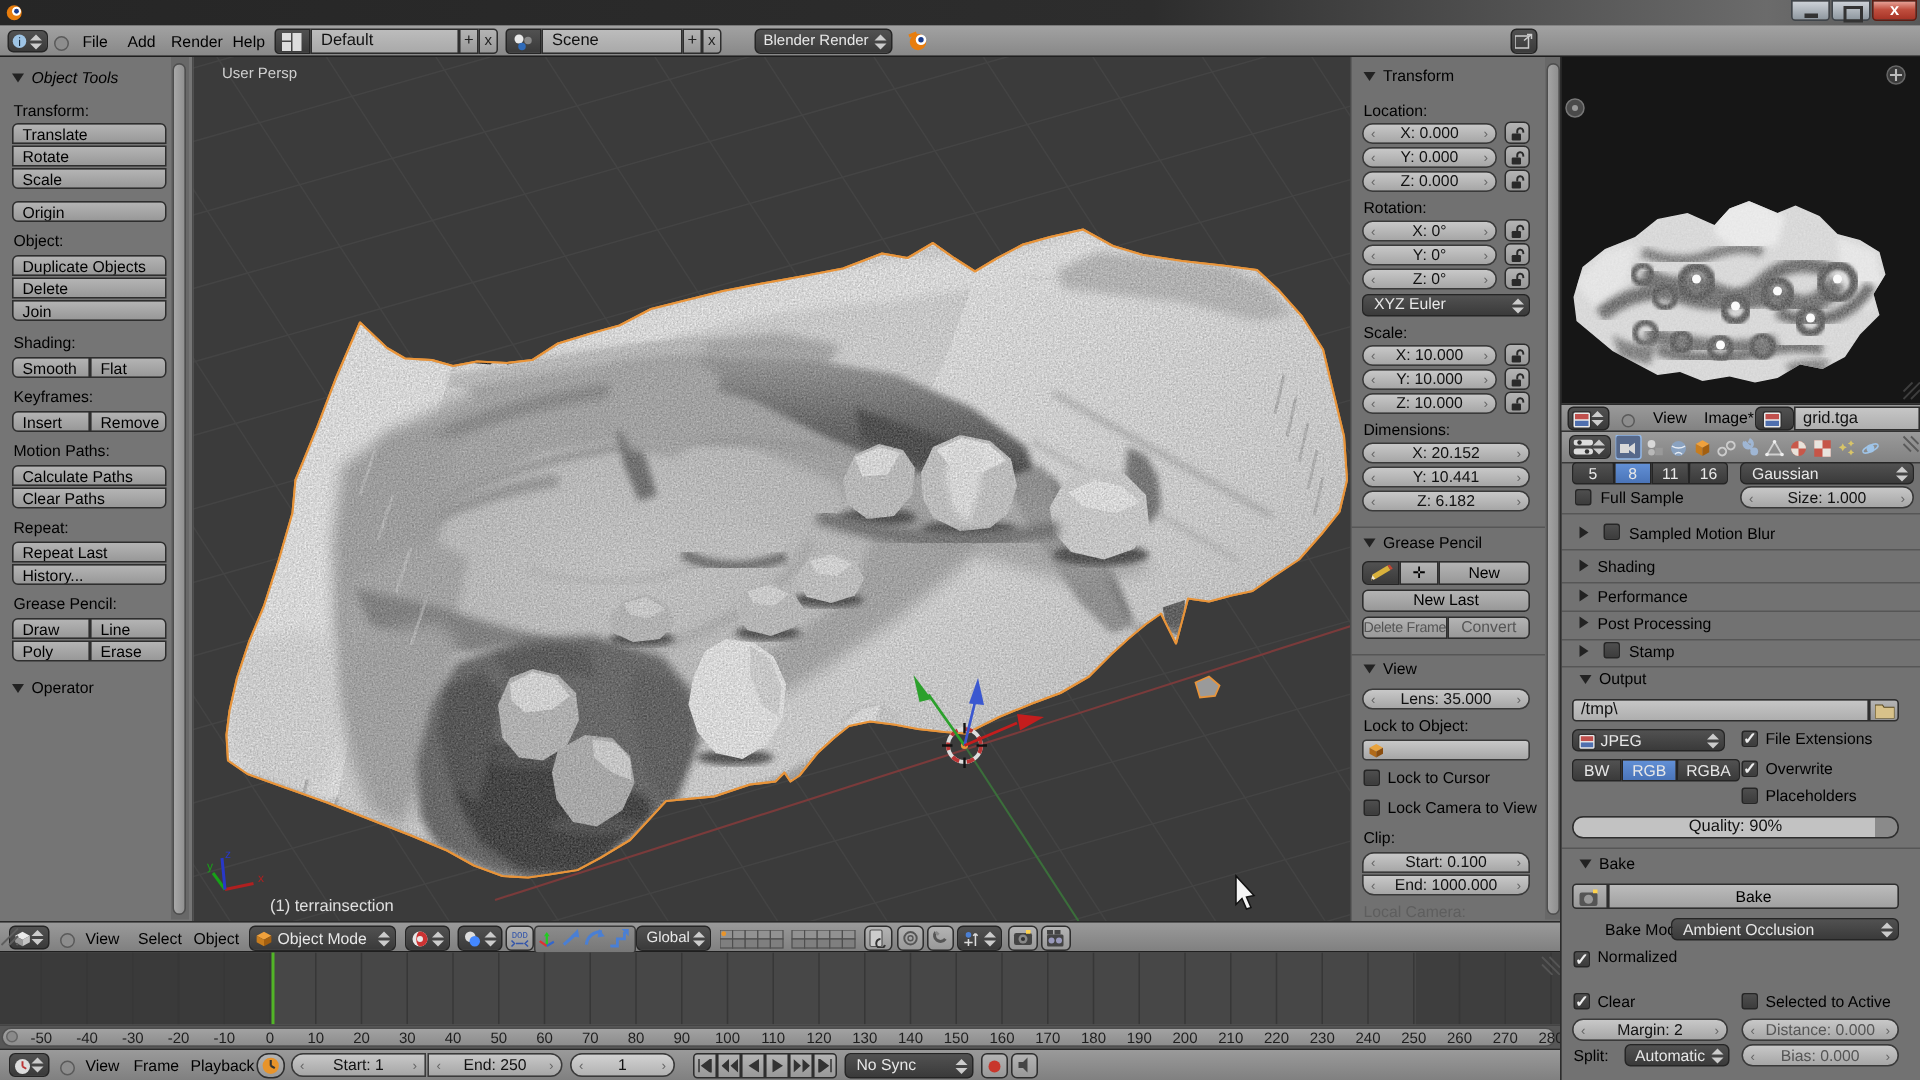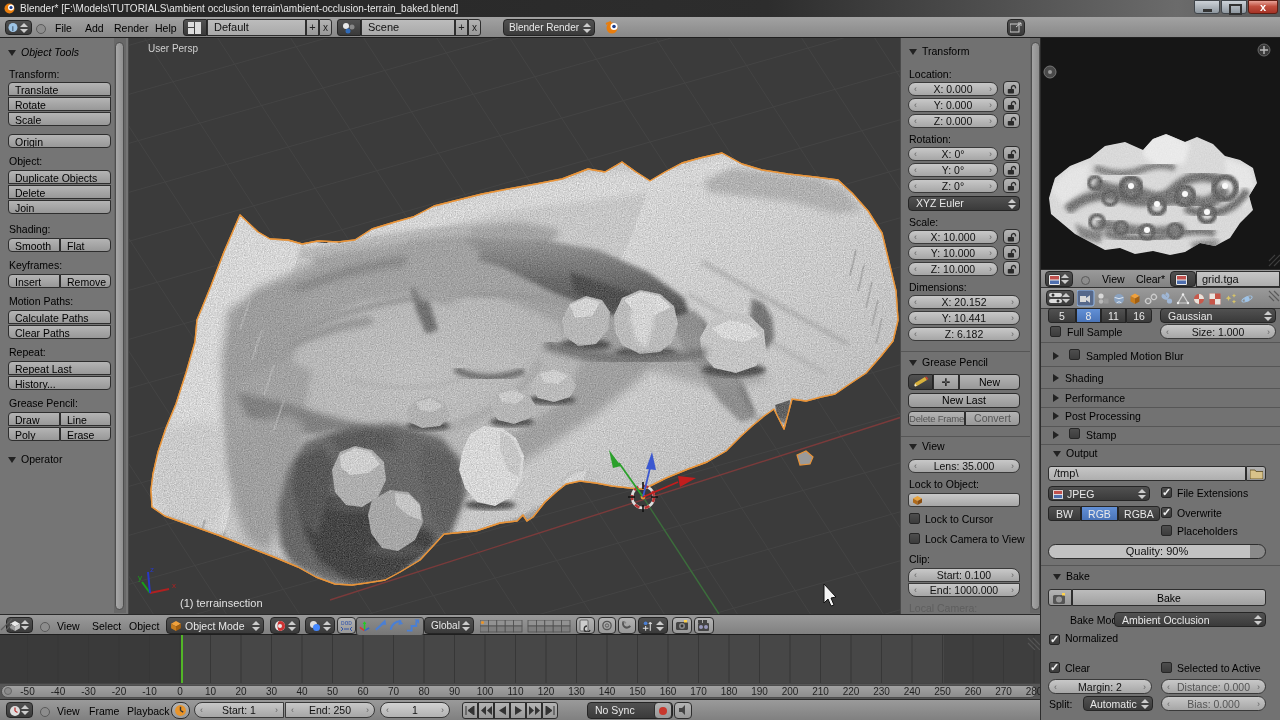--- a/index.html
+++ b/index.html
@@ -24,21 +24,20 @@
 .hline{position:absolute;height:1px;background:#565656;}
 </style></head><body>
 <div id="app">
 
 <div class="abs" style="left:0;top:0;width:1280px;height:17px;background:linear-gradient(90deg,#262626 0%,#2d2d2d 60%,#6b6b6b 92%,#585858 100%);"></div>
 <svg class="abs" style="left:3px;top:2px" width="13" height="13" viewBox="0 0 13 13">
       <circle cx="6.5" cy="6.5" r="5" fill="#e87d0d"></circle>
       <circle cx="8" cy="5.5" r="3" fill="#fff"></circle>
       <circle cx="8" cy="5.5" r="1.6" fill="#1b3c8c"></circle>
     </svg>
-<div class="t" style="left:20px;top:3px;color:#e6e6e6;font-size:10px;">Blender* [F:\Models\TUTORIALS\ambient occlusion terrain\ambient-occlusion-terrain_baked.blend]</div>
 <div class="abs" style="left:1194px;top:0;width:26px;height:14px;background:linear-gradient(180deg,#cdd2d8,#8e979f);border:1px solid #40454a;border-radius:0 0 3px 3px;box-sizing:border-box;">
       <div class="abs" style="left:8px;top:8px;width:9px;height:3px;background:#333;"></div>
     </div>
 <div class="abs" style="left:1221px;top:0;width:26px;height:14px;background:linear-gradient(180deg,#cdd2d8,#8e979f);border:1px solid #40454a;border-radius:0 0 3px 3px;box-sizing:border-box;">
       <div class="abs" style="left:7px;top:3px;width:9px;height:7px;border:2px solid #333;"></div>
     </div>
 <div class="abs" style="left:1248px;top:0;width:30px;height:14px;background:linear-gradient(180deg,#e8a398,#c04f3f 45%,#a63326);border:1px solid #5e1e14;border-radius:0 0 3px 3px;box-sizing:border-box;color:#fff;font-size:11px;font-weight:bold;text-align:center;line-height:12px;">x</div>
 
 <div class="abs" id="infohdr" style="left:0;top:17px;width:1280px;height:21px;background:linear-gradient(180deg,#a2a2a2,#888888);border-bottom:1px solid #1f1f1f;box-sizing:border-box;"></div>
 <div class="dd" style="left:5px;top:20px;width:27px;height:15px;">
@@ -701,21 +700,21 @@
           </svg></div>
     <div class="btn" style="left:510px;top:2px;width:16px;height:17px;border-radius:0;"><svg width="9" height="9" style="margin-top:3px">
             <path d="M1,0 L8,4.5 L1,9 Z" fill="#333"></path>
           </svg></div>
     <div class="btn" style="left:526px;top:2px;width:16px;height:17px;border-radius:0;"><svg width="11" height="9" style="margin-top:3px">
             <path d="M0,0 L5,4.5 L0,9 Z M6,0 L11,4.5 L6,9 Z" fill="#333"></path>
           </svg></div>
     <div class="btn" style="left:542px;top:2px;width:16px;height:17px;border-radius:0 3px 3px 0;"><svg width="10" height="9" style="margin-top:3px">
             <path d="M9,0 L9,9 M1,0 L7,4.5 L1,9 Z" fill="#333" stroke="#333"></path>
           </svg></div>
-    <div class="dd" style="left:563px;top:2px;width:86px;height:17px;padding-left:7px;line-height:15px;margin-left:24px;">No Sync<span class="updn"></span></div>
+    <div class="dd" style="left:563px;top:2px;width:86px;height:17px;padding-left:7px;line-height:15px;">No Sync<span class="updn"></span></div>
     <div class="btn" style="left:654px;top:2px;width:18px;height:17px;">
           <div class="abs" style="left:4px;top:4px;width:8px;height:8px;border-radius:50%;background:#c8372c;"></div>
         </div>
     <div class="btn" style="left:674px;top:2px;width:18px;height:17px;">
           <svg width="12" height="12" style="position:absolute;left:2px;top:1px" viewBox="0 0 12 12">
             <path d="M2,4 L5,4 L8,1 L8,11 L5,8 L2,8 Z" fill="#444"></path>
           </svg>
         </div>
   </div>
 </div>
@@ -780,21 +779,21 @@
   <div class="dd" style="left:5px;top:1px;width:28px;height:16px;">
         <svg width="13" height="12" style="position:absolute;left:2px;top:2px" viewBox="0 0 13 12">
           <rect x="0.5" y="0.5" width="12" height="11" rx="1.5" fill="#e9e9e9" stroke="#333"></rect>
           <rect x="2" y="2" width="9" height="3.5" fill="#c0504d"></rect>
           <rect x="2" y="6.5" width="9" height="3.5" fill="#4f6fae"></rect>
         </svg>
         <span class="updn"></span>
       </div>
   <div class="abs" style="left:41px;top:6px;width:7px;height:7px;border-radius:50%;background:#8d8d8d;border:1px solid #5a5a5a;"></div>
   <div class="lbl" style="left:62px;top:3px;">View</div>
-  <div class="lbl" style="left:96px;top:3px;">Clear*</div>
+  <div class="lbl" style="left:96px;top:3px;">Image*</div>
   <div class="dd" style="left:130px;top:1px;width:26px;height:16px;">
         <svg width="13" height="12" style="position:absolute;left:4px;top:2px" viewBox="0 0 13 12">
           <rect x="0.5" y="0.5" width="12" height="11" rx="1.5" fill="#e9e9e9" stroke="#333"></rect>
           <rect x="2" y="2" width="9" height="3.5" fill="#c0504d"></rect>
           <rect x="2" y="6.5" width="9" height="3.5" fill="#4f6fae"></rect>
         </svg>
       </div>
   <div class="abs" style="left:156px;top:1px;width:84px;height:16px;background:linear-gradient(180deg,#c6c6c6,#aeaeae);border:1px solid #2e2e2e;box-sizing:border-box;color:#111;font-size:11px;line-height:14px;padding-left:5px;">grid.tga</div>
 </div>
 <div class="abs" id="props" style="left:1040px;top:288px;width:240px;height:432px;background:#727272;border-left:1px solid #4a4a4a;box-sizing:border-box;overflow:hidden;">

